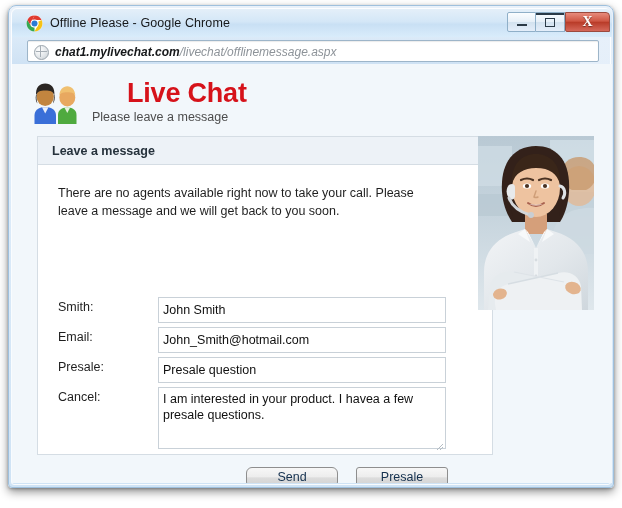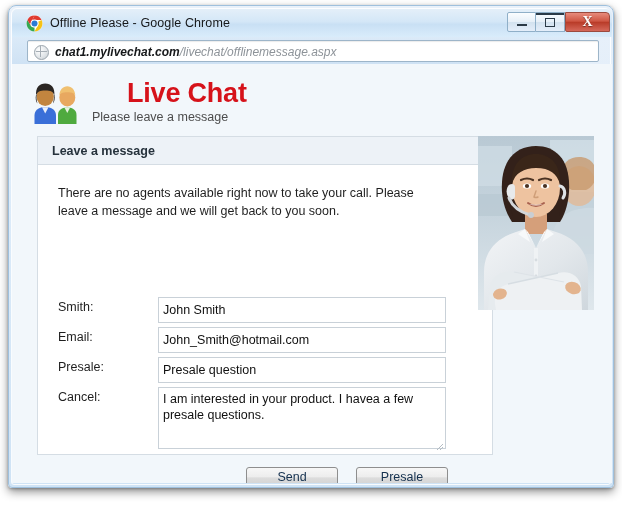--- a/index.html
+++ b/index.html
@@ -308,21 +308,21 @@
     border: 1px solid #8e8e8e;
     border-radius: 3px;
     box-sizing: border-box;
     font-family: "Liberation Sans", sans-serif;
     font-size: 12.5px;
     color: #15314f;
     cursor: default;
     padding: 0;
     line-height: 19px;
   }
-  #send-button   { left: 208px; }
+  #send-button   { left: 208px; border-radius: 6px; }
   #cancel-button { left: 318px; }
 
   
   #agent-photo {
     position: absolute;
     left: 466px; top: 72px;
     width: 116px; height: 174px;
     overflow: hidden;
     background: #c9d6de;
   }

